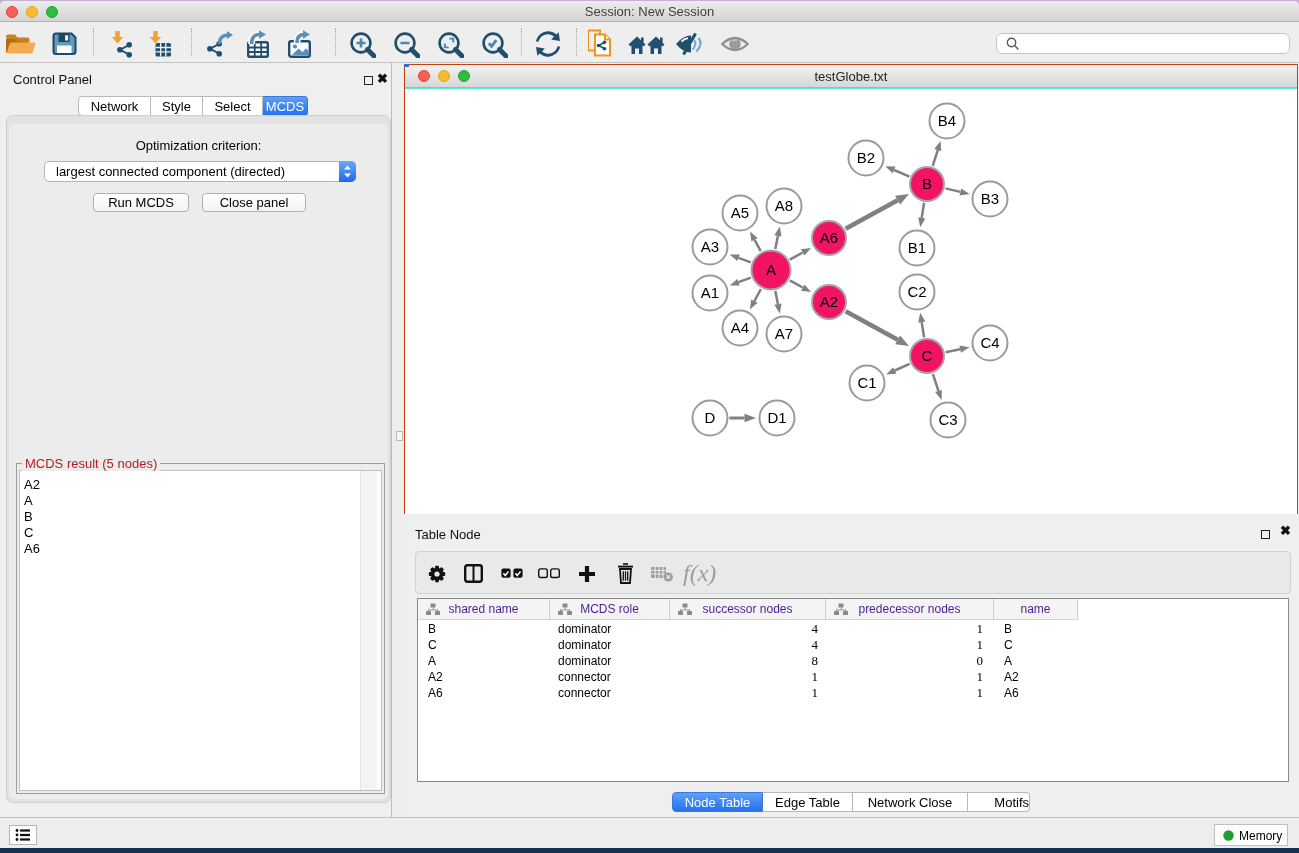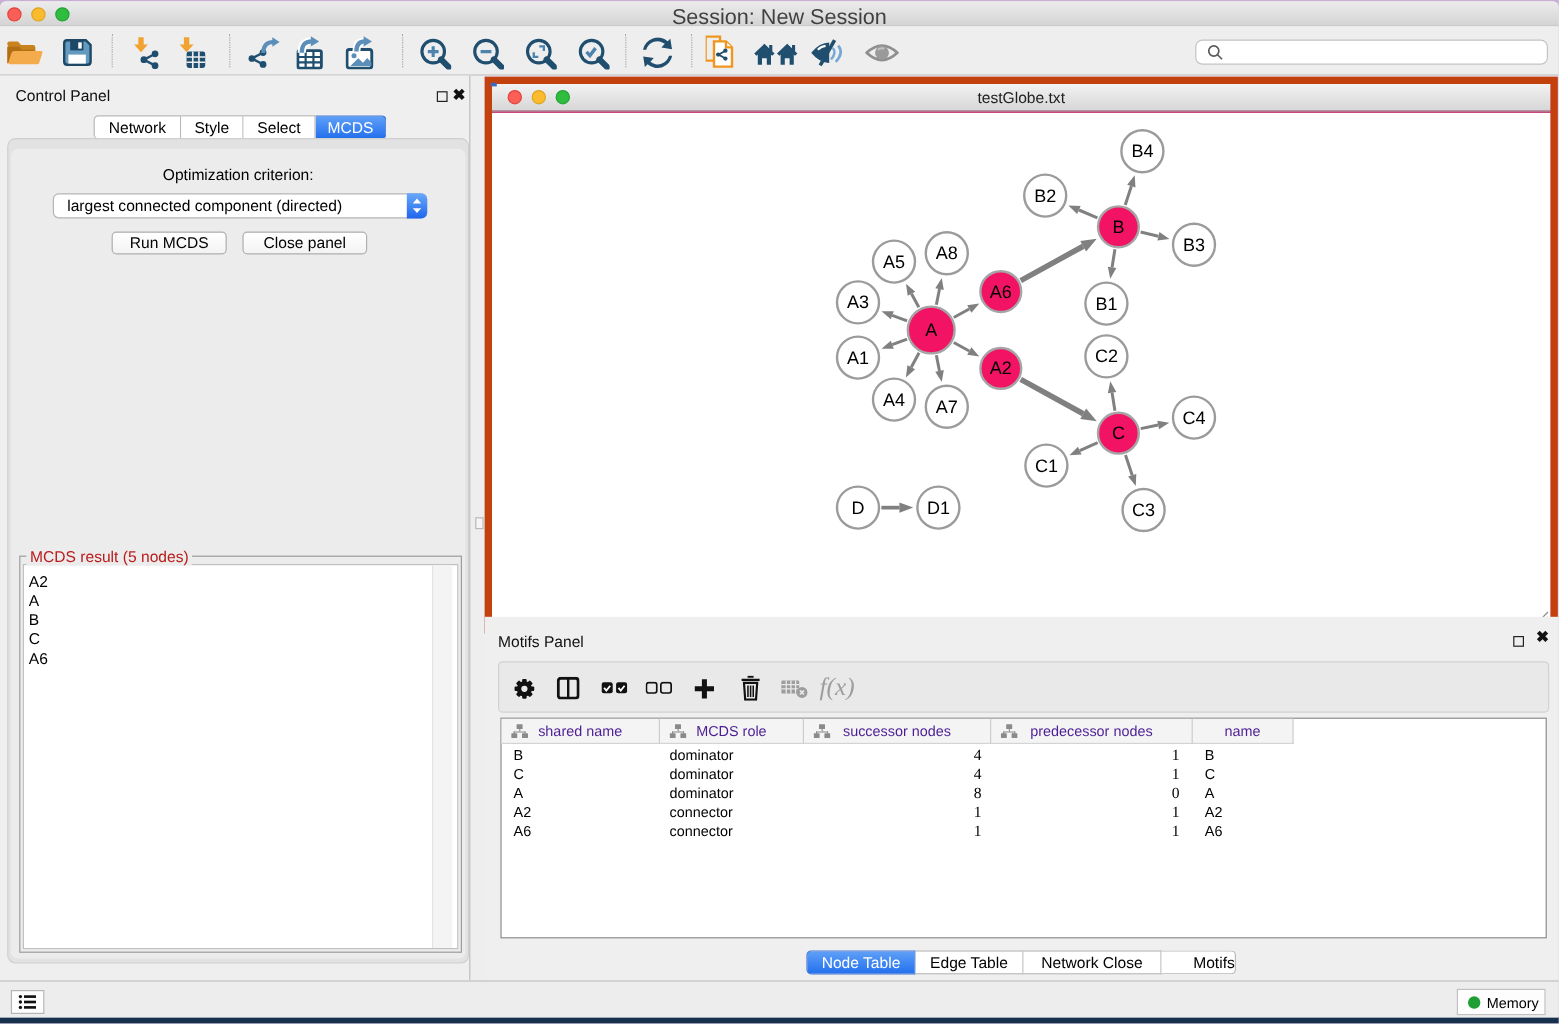--- a/index.html
+++ b/index.html
@@ -2,21 +2,21 @@
 <html><head>
 <meta charset="utf-8">
 <style>
 * { margin:0; padding:0; box-sizing:border-box; }
 html,body { width:1299px; height:853px; overflow:hidden; }
 body { font-family:"Liberation Sans", sans-serif; background:#c9aed6; position:relative; }
 #deskbottom { position:absolute; left:0; right:0; bottom:0; height:6px; background:#16304e; }
 #win { position:absolute; left:0; top:1px; width:1299px; height:847px; background:#eeeeee; border-radius:5px 5px 0 0; overflow:hidden; }
 
 #titlebar { position:absolute; left:0; top:0; width:100%; height:21px; background:linear-gradient(#ececec,#d4d4d4); border-bottom:1px solid #b4b4b4; border-radius:5px 5px 0 0; }
-#titlebar .title { position:absolute; left:0; right:0; top:3px; text-align:center; font-size:18px; color:#404040; }
+#titlebar .title { position:absolute; left:0; right:0; top:3px; text-align:center; font-size:13px; color:#404040; }
 .tl { position:absolute; width:12px; height:12px; border-radius:50%; top:5px; }
 .tl.r { left:6px;  background:#f95f57; border:0.5px solid #e2443d; }
 .tl.y { left:26px; background:#fcbb2f; border:0.5px solid #e0a41e; }
 .tl.g { left:46px; background:#2ebd3f; border:0.5px solid #24a334; }
 
 #toolbar { position:absolute; left:0; top:21px; width:100%; height:41px; background:#eeeeee; border-bottom:1px solid #c3c3c3; }
 .tsep { position:absolute; top:6px; height:28px; width:0; border-left:1px dotted #a8a8a8; }
 #searchbox { position:absolute; left:996px; top:11px; width:294px; height:21px; background:#fff; border:1px solid #c4c4c4; border-radius:6px; }
 
 #leftpanel { position:absolute; left:0; top:62px; width:392px; height:754px; background:#efefef; border-right:1px solid #bdbdbd; }
@@ -36,21 +36,21 @@
 #dropdown { position:absolute; left:37px; top:45px; width:312px; height:21px; background:#fff; border:1px solid #b5b5b5; border-radius:5px; font-size:13px; line-height:19px; padding-left:11px; color:#000; }
 #dd-btn { position:absolute; right:-1px; top:-1px; width:17px; height:21px; background:linear-gradient(#6aa9f8,#1f66ee); border-radius:0 5px 5px 0; }
 .btn { position:absolute; height:19px; background:linear-gradient(#ffffff,#f3f3f3); border:1px solid #b0b0b0; border-radius:4px; font-size:13px; text-align:center; line-height:17px; color:#000; }
 
 #mcds-fs { position:absolute; left:9px; top:347px; width:369px; height:331px; border:1px solid #9d9d9d; }
 #mcds-legend { position:absolute; left:5px; top:-8px; background:#ececec; padding:0 3px; font-size:13px; color:#b91c1c; z-index:3; line-height:15px; }
 #mcds-list { position:absolute; left:2px; top:6px; right:2px; bottom:2px; background:#fff; border:1px solid #c0c0c0; font-size:13px; color:#000; padding-top:6px; }
 #mcds-list .item { padding-left:4px; height:16px; line-height:16px; }
 #mcds-scroll { position:absolute; top:0; bottom:0; right:4px; width:17px; background:#f4f4f4; border-left:1px solid #e4e4e4; }
 
-#netwin { position:absolute; left:404px; top:63px; width:894px; height:464px; background:#be185d; border:6px solid #c2410c; }
+#netwin { position:absolute; left:404px; top:63px; width:894px; height:464px; background:#5eead4; border:1px solid #c2410c; }
 #net-titlebar { position:absolute; left:0; top:0; width:100%; height:23px; background:linear-gradient(#f2f2f2,#d7d7d7); border-bottom:1px solid #b0b0b0; }
 #net-titlebar .title { position:absolute; left:0; right:0; top:4px; text-align:center; font-size:13px; color:#222; }
 #net-canvas { position:absolute; left:0; top:24px; right:0; bottom:0; background:#fff; }
 
 #tablepanel { position:absolute; left:404px; top:513px; width:895px; height:303px; background:#efefef; }
 #tp-title { position:absolute; left:11px; top:13px; font-size:13px; color:#111; }
 #tp-toolbar { position:absolute; left:11px; top:37px; width:876px; height:43px; background:#e9e9e9; border:1px solid #d2d2d2; border-radius:4px; }
 #tp-table { position:absolute; left:13px; top:84px; width:872px; height:184px; background:#fff; border:1px solid #8a8a8a; }
 #tp-header { position:absolute; left:0; top:0; width:660px; height:21px; background:#f4f4f4; border-bottom:1px solid #d4d4d4; }
 .th { position:absolute; top:0; height:21px; border-right:1px solid #cdcdcd; font-size:12px; text-align:center; line-height:21px; color:#4c1d95; }
@@ -227,21 +227,21 @@
   </div>
 
   <div id="leftpanel">
     <div id="cp-title">Control Panel</div>
     <div class="float-ic" style="left:364px; top:13px;"></div>
     <div class="close-x" style="left:377px; top:8px;">✖</div>
     <div class="tabstrip" style="left:78px; top:33px;">
       <div class="tab first" style="width:73px;">Network</div>
       <div class="tab" style="width:52px;">Style</div>
       <div class="tab" style="width:60px;">Select</div>
-      <div class="tab last sel" style="width:59px;">MCDS</div>
+      <div class="tab last sel" style="width:45px;">MCDS</div>
     </div>
     <div id="cp-body">
         <div id="cp-inner"></div>
       <div id="dropdown">largest connected component (directed)
         <div id="dd-btn">
           <svg width="17" height="21" viewBox="0 0 17 21">
               <path d="M8.5 4.5 L12 8.5 L5 8.5 Z" fill="#fff"></path>
               <path d="M8.5 16.5 L12 12.5 L5 12.5 Z" fill="#fff"></path>
             </svg>
         </div>
@@ -360,21 +360,21 @@
             <line x1="13" y1="7" x2="7" y2="13"></line>
             <line x1="13" y1="11" x2="11" y2="13"></line>
           </g>
         </svg>
       </div>
   </div>
   <div style="position:absolute;left:396px;top:430px;width:7px;height:10px;background:#f5f5f5;border:1px solid #b9b9b9;"></div>
   <div style="position:absolute;left:846px;top:514px;width:10px;height:7px;background:#f5f5f5;border:1px solid #b9b9b9;"></div>
 
   <div id="tablepanel">
-    <div id="tp-title">Motifs Panel</div>
+    <div id="tp-title">Table Node</div>
     <div class="float-ic" style="left:857px; top:16px;"></div>
     <div class="close-x" style="left:876px; top:9px;">✖</div>
     <div id="tp-toolbar">
       <svg width="18" height="18" style="position:absolute;left:12px;top:13px" viewBox="0 0 18 18">
           <rect x="7.1" y="0.8" width="3.8" height="4.2" rx="0.9" transform="rotate(0 9 9)" fill="#111"></rect>
           <rect x="7.1" y="0.8" width="3.8" height="4.2" rx="0.9" transform="rotate(45 9 9)" fill="#111"></rect>
           <rect x="7.1" y="0.8" width="3.8" height="4.2" rx="0.9" transform="rotate(90 9 9)" fill="#111"></rect>
           <rect x="7.1" y="0.8" width="3.8" height="4.2" rx="0.9" transform="rotate(135 9 9)" fill="#111"></rect>
           <rect x="7.1" y="0.8" width="3.8" height="4.2" rx="0.9" transform="rotate(180 9 9)" fill="#111"></rect>
           <rect x="7.1" y="0.8" width="3.8" height="4.2" rx="0.9" transform="rotate(225 9 9)" fill="#111"></rect>
@@ -409,21 +409,21 @@
       <svg width="23" height="16" style="position:absolute;left:235px;top:14px" viewBox="0 0 23 16">
           <g fill="#9d9d9d">
             <rect x="0" y="1" width="15" height="11" rx="1.2"></rect>
           </g>
           <g stroke="#e9e9e9" stroke-width="1.1">
             <path d="M0 4.5 h15 M0 8 h15 M4.2 1 v11 M8.1 1 v11 M12 1 v11"></path>
           </g>
           <circle cx="17.3" cy="11" r="4.6" fill="#9d9d9d"></circle>
           <path d="M15.6 9.3 l3.4 3.4 m0 -3.4 l-3.4 3.4" stroke="#e9e9e9" stroke-width="1.3"></path>
         </svg>
-      <div style="position:absolute;left:267px;top:8px;font-family:'Liberation Serif',serif;font-style:italic;font-size:21px;color:#9d9d9d;">f(x)</div>
+      <div style="position:absolute;left:267px;top:8px;font-family:'Liberation Serif',serif;font-style:italic;font-size:24px;color:#9d9d9d;">f(x)</div>
     </div>
     <div id="tp-table">
       <div id="tp-header">
           <div class="th" style="left:0px;width:132px;"><svg width="14" height="13" viewBox="0 0 14 13" style="position:absolute;top:4px;left:8px">
               <g fill="#8a8a8a">
                 <rect x="4.5" y="0.5" width="5" height="4" rx="0.5"></rect>
                 <rect x="0" y="8" width="5" height="4" rx="0.5"></rect>
                 <rect x="9" y="8" width="5" height="4" rx="0.5"></rect>
                 <path d="M6.7 4.5h0.9v2h-0.9z"></path>
                 <path d="M2 6.5h10v0.9H2z"></path>

